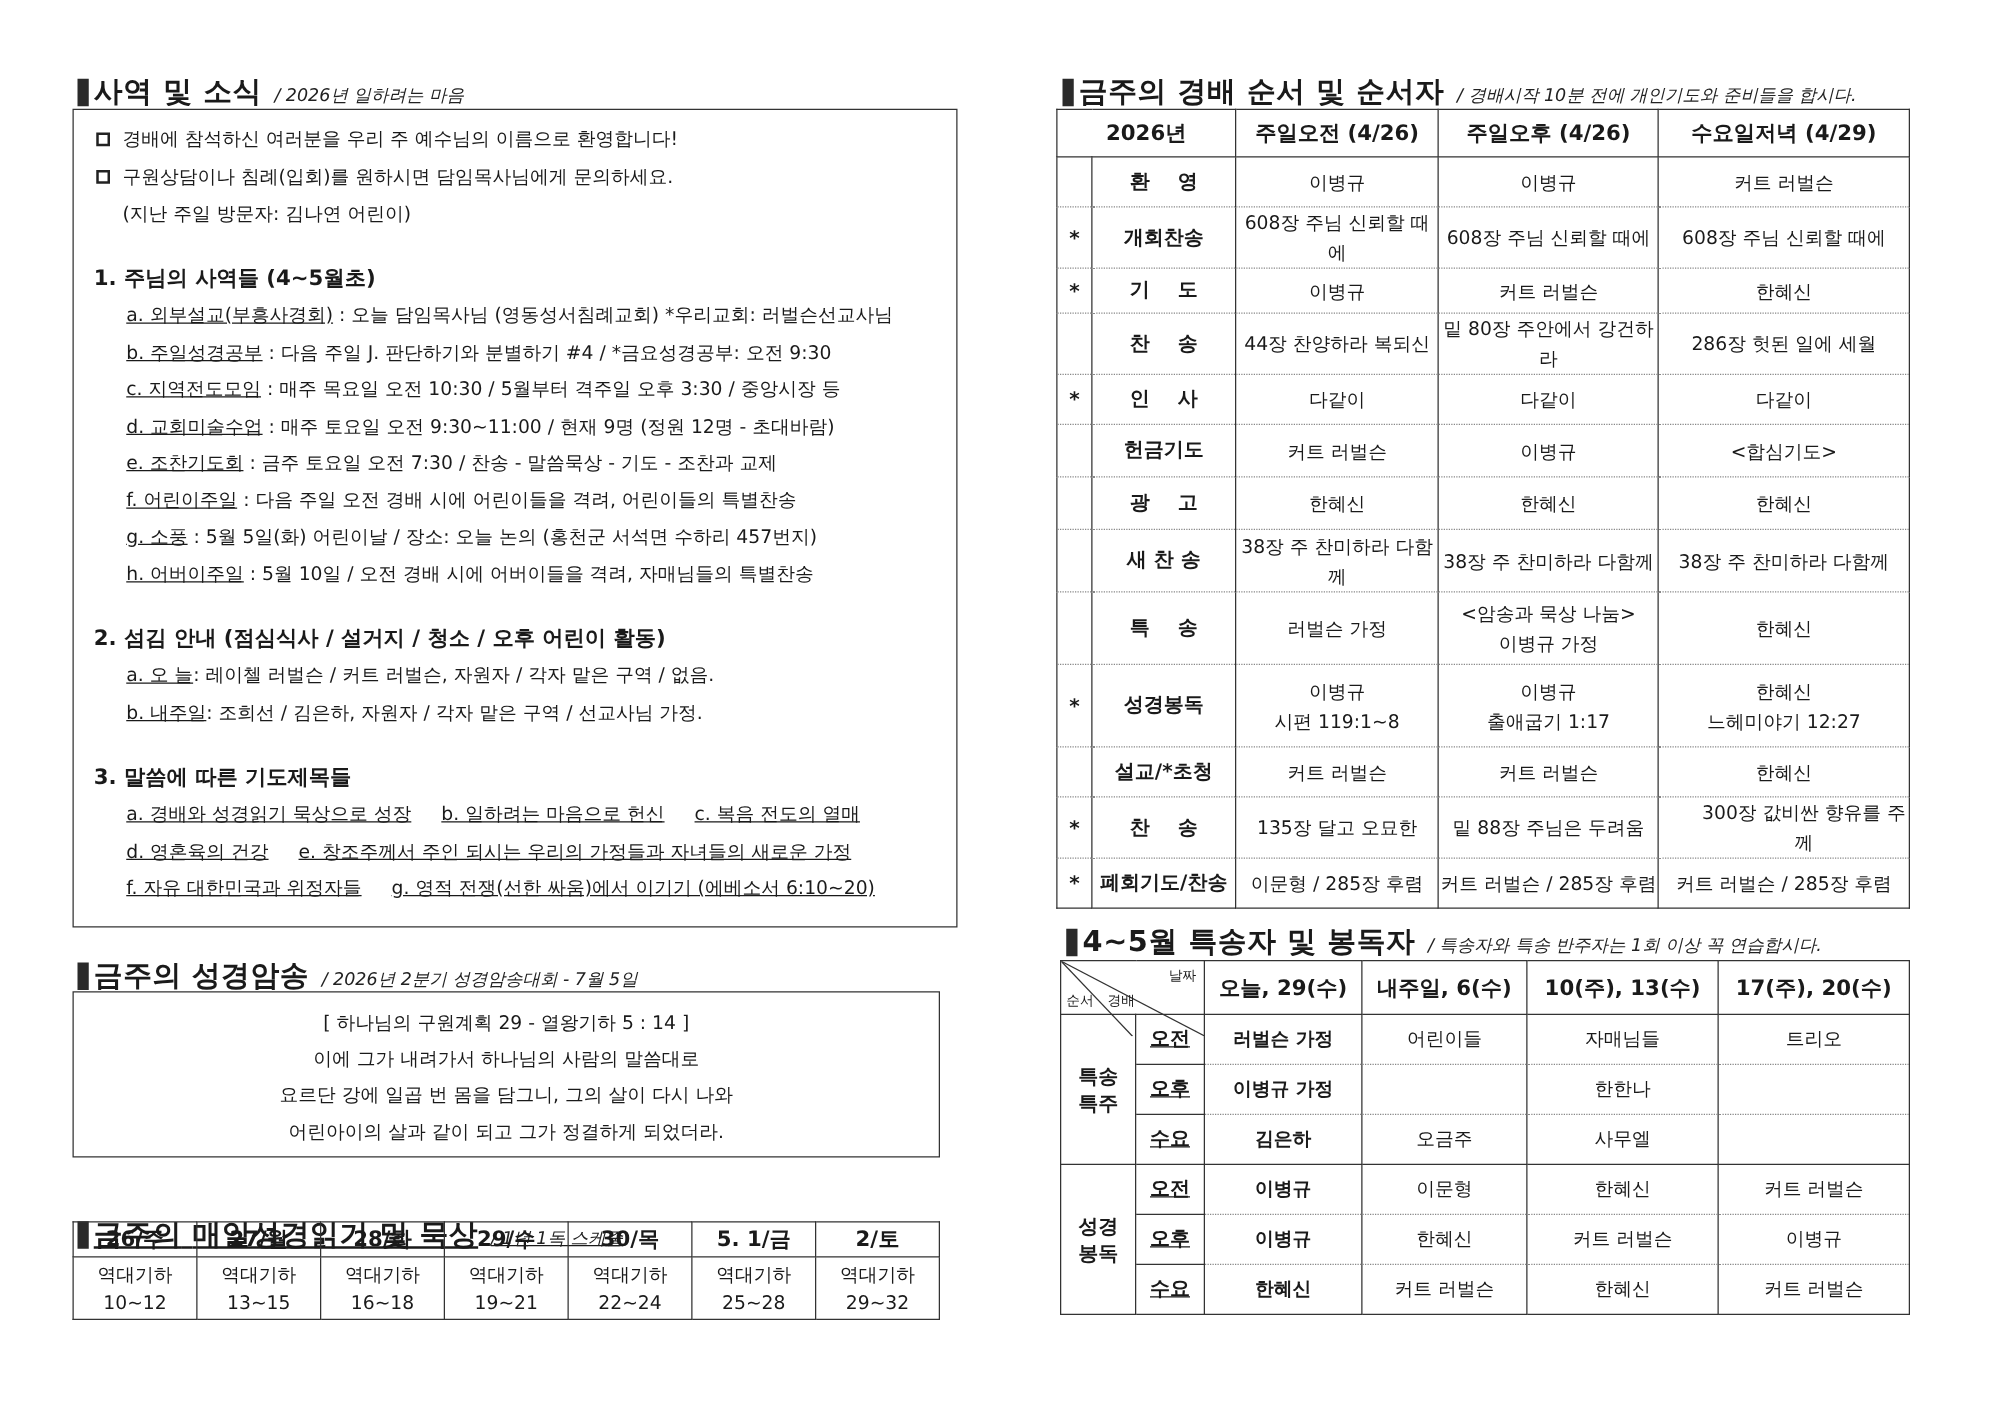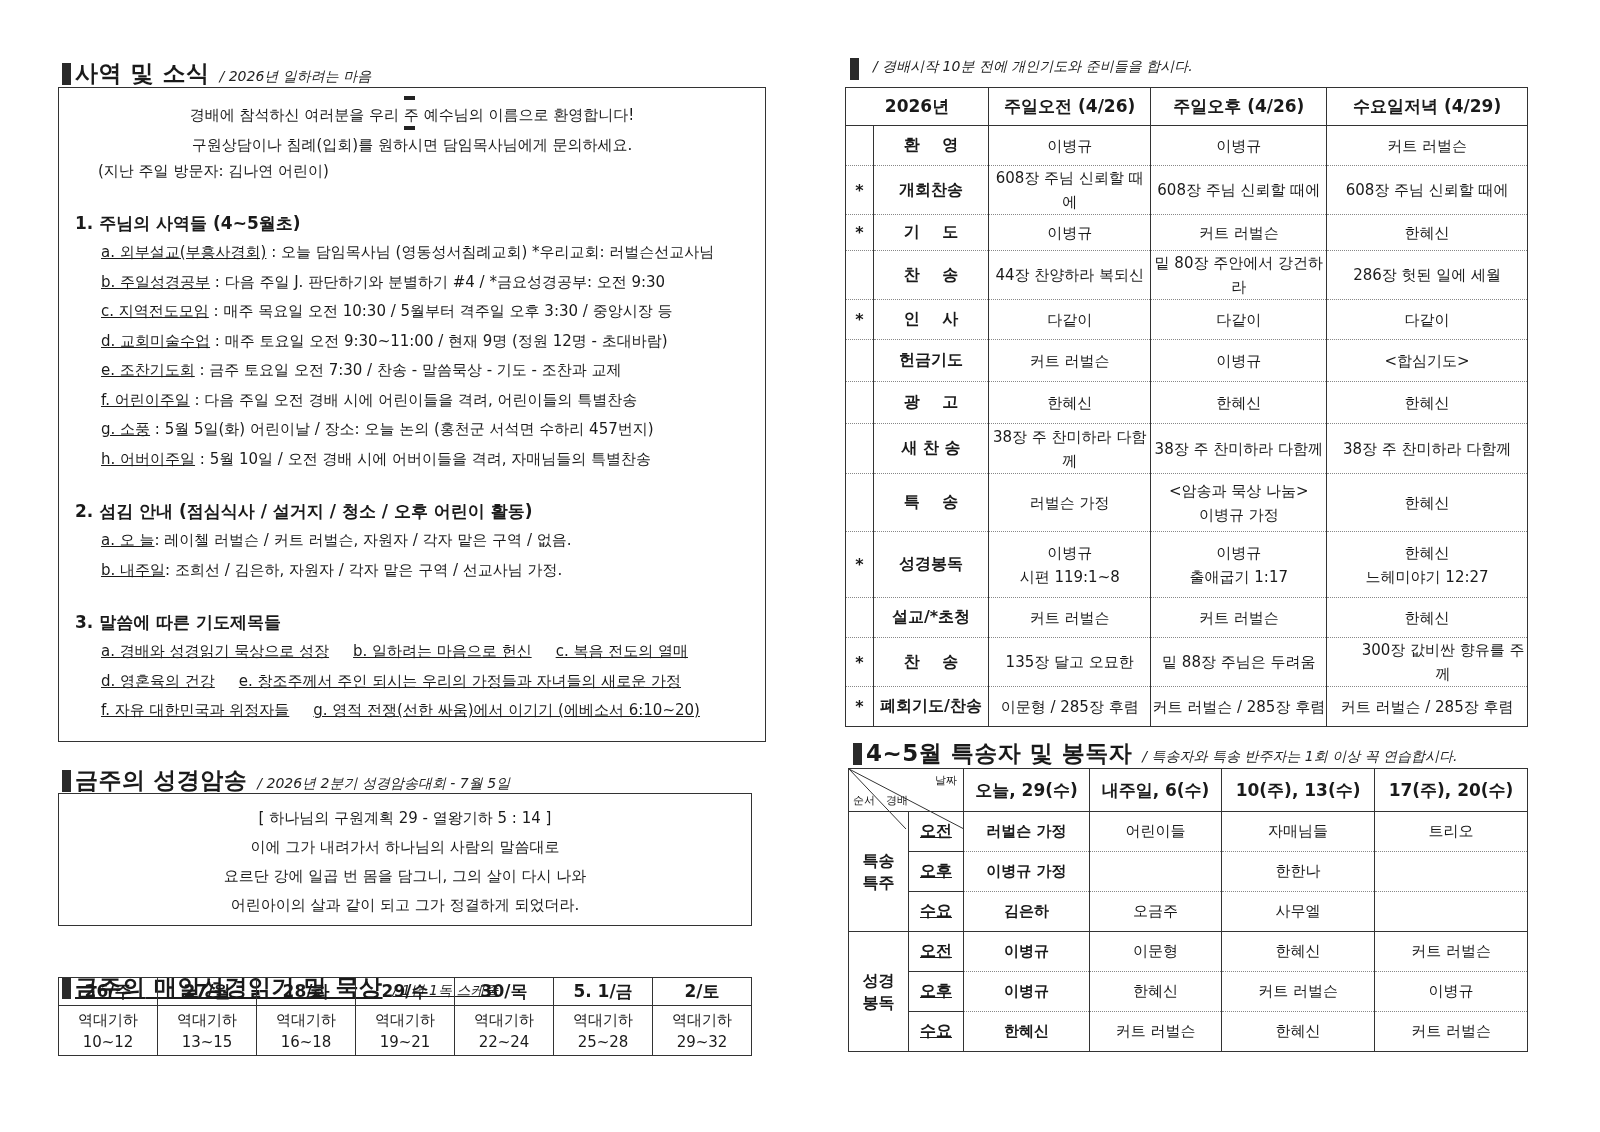--- a/index.html
+++ b/index.html
@@ -7,21 +7,21 @@
     body { font-family: "DejaVu Sans", "Liberation Sans", sans-serif; color: #1a1a1a; position: relative; }
 
     .sec-title { position: absolute; display: flex; align-items: baseline; white-space: nowrap; }
     .sec-title .bar { display: inline-block; width: 9px; height: 22px; background: #2a2a2a; margin-right: 4px; align-self: center; }
     .sec-title .main { font-size: 23px; font-weight: bold; letter-spacing: 0.5px; }
     .sec-title .main .light { font-weight: normal; }
     .sec-title .sub { font-size: 14px; font-style: italic; margin-left: 10px; color: #222; }
 
     
     #news-box { position: absolute; left: 58px; top: 87px; width: 708px; height: 655px; border: 1.5px solid #333; padding: 8px 14px; }
-    .bullet-line { font-size: 15px; height: 30px; line-height: 30px; display: flex; align-items: center; flex-direction: column; }
+    .bullet-line { font-size: 15px; height: 30px; line-height: 30px; display: flex; align-items: center; }
     .bullet-line .sq { display: inline-block; width: 11px; height: 11px; border: 2px solid #222; margin: 0 10px 0 4px; }
     .indent-line { font-size: 15px; height: 30px; line-height: 30px; padding-left: 25px; }
     .num-head { font-size: 17px; font-weight: bold; margin-top: 22px; height: 30px; line-height: 30px; padding-left: 2px; }
     .item { font-size: 15px; height: 29.5px; line-height: 29.5px; padding-left: 28px; white-space: nowrap; }
     .item .lbl { text-decoration: underline; }
     .prayer-row { font-size: 15px; height: 29.5px; line-height: 29.5px; padding-left: 28px; white-space: nowrap; display: flex; gap: 24px; }
     .prayer-row span { text-decoration: underline; }
 
     
     #verse-box { position: absolute; left: 58px; top: 793px; width: 694px; height: 133px; border: 1.5px solid #333; text-align: center; padding-top: 10px; }
@@ -168,20 +168,21 @@
         <td>
           <div>역대기하</div>
           <div>29~32</div>
         </td>
       </tr>
   </tbody>
 </table>
 
 <div class="sec-title" style="left:850px; top:58px;">
   <span class="bar"></span>
+  <span class="main"><span>금주의</span> <span>경배 순서 및 순서자</span></span>
   <span class="sub">/ 경배시작 10분 전에 개인기도와 준비들을 합시다.</span>
 </div>
 <table id="order-table">
   <thead>
     <tr>
       <th colspan="2">2026년</th>
       <th>주일오전 (4/26)</th>
       <th>주일오후 (4/26)</th>
       <th>수요일저녁 (4/29)</th>
     </tr>

